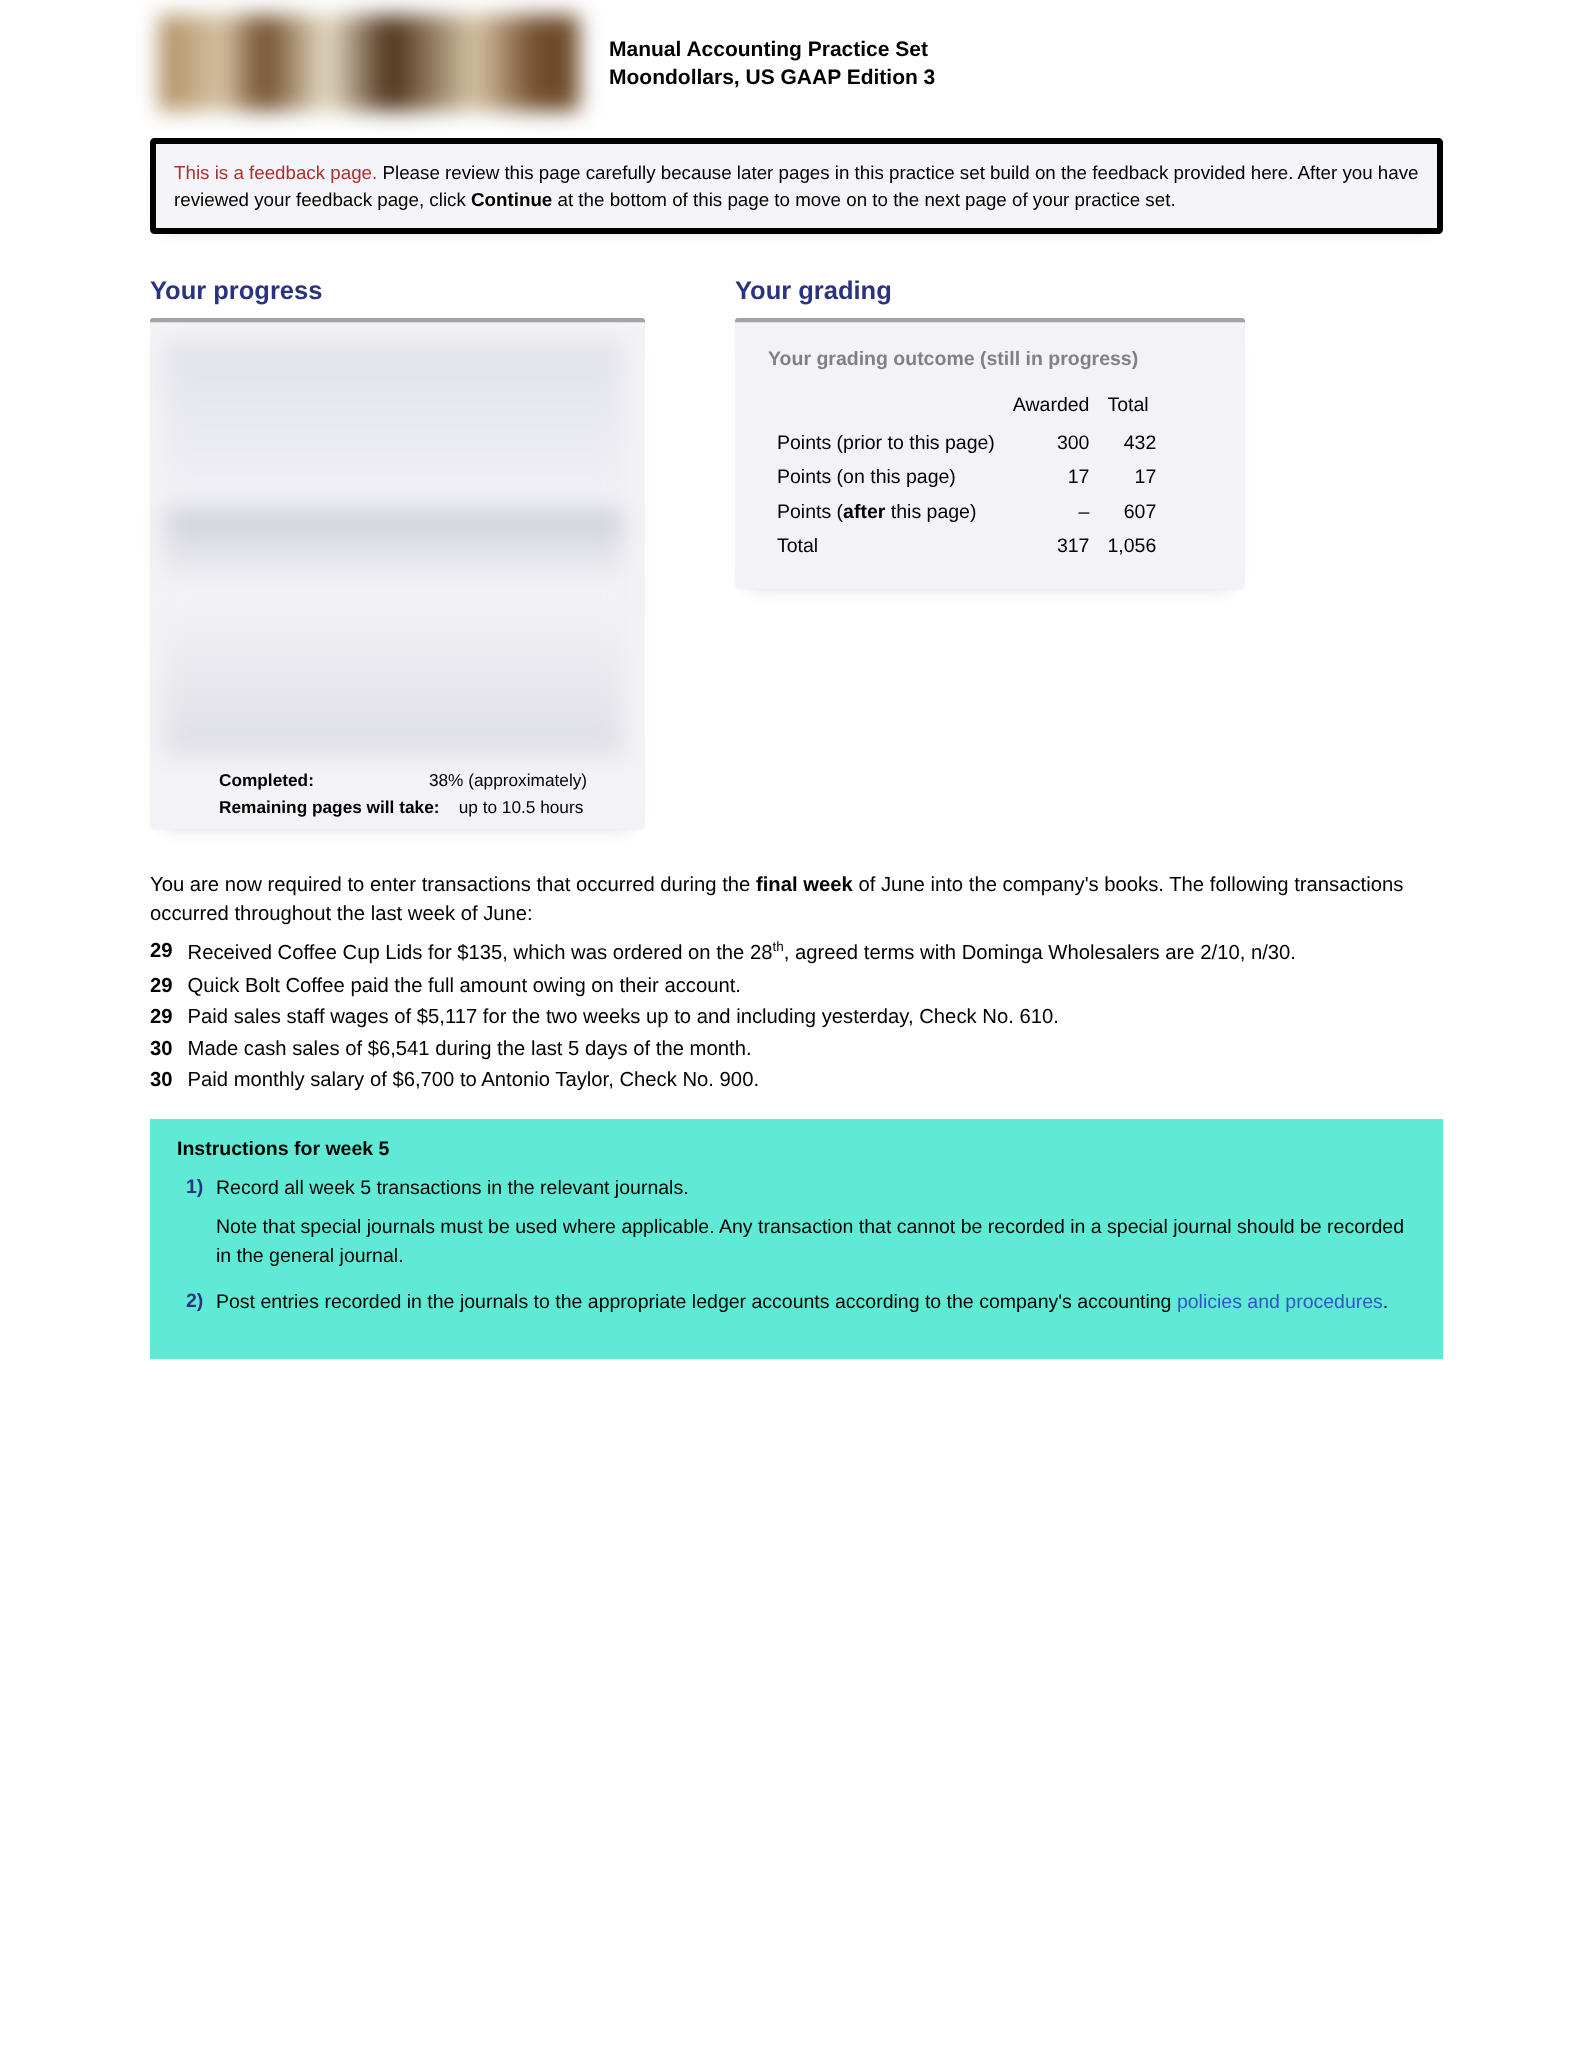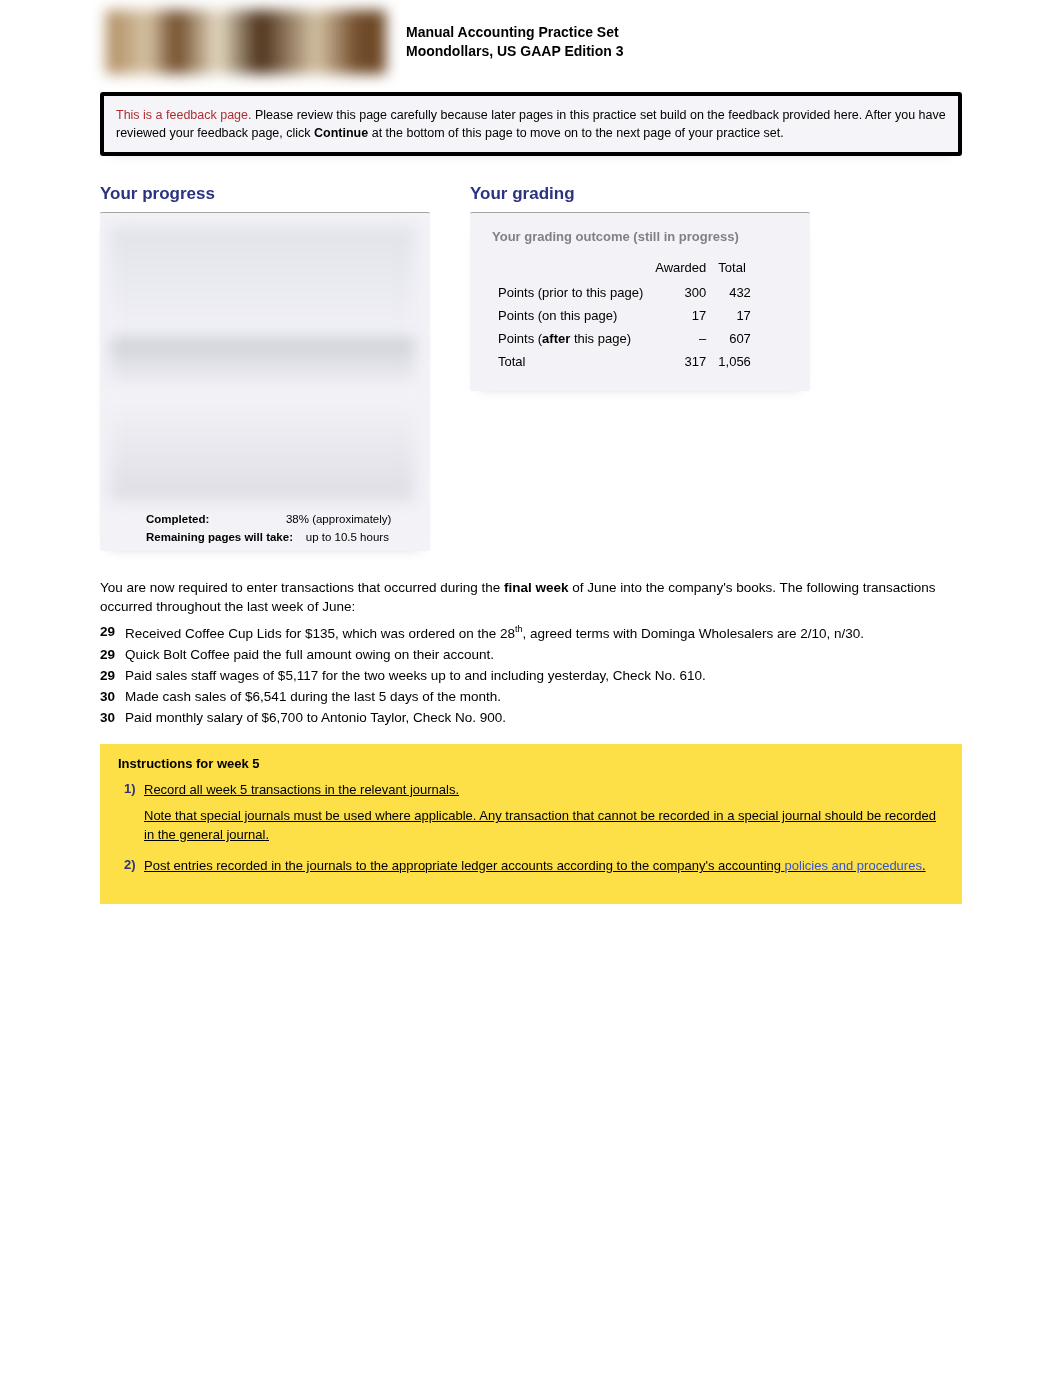--- a/index.html
+++ b/index.html
@@ -53,33 +53,33 @@
     padding: 10px 12px;
     font-size: 12.5px;
     line-height: 1.45;
     border-radius: 3px;
     margin-bottom: 28px;
     box-shadow:  0 6px 12px -10px rgba(0,0,0,.2);
   }
   .info-box .red { color: #b12e2e; }
   .two-col {
     display: flex;
-    gap: 40px;
+    gap: 60px;
     align-items: flex-start;
   }
   .col-left { flex: 0 0 330px; }
   .col-right { flex: 0 0 340px; }
   h2.section {
     color: #2b3380;
     font-size: 17px;
     margin: 0 0 8px 0;
   }
   .progress-card, .grading-card {
     background: #f2f2f7;
-    border-top: 1px solid #a3a3a3;
+    border-top: 3px solid #a3a3a3;
     padding: 10px 10px 6px 10px;
     border-radius: 2px;
     box-shadow:  0 6px 12px -10px rgba(0,0,0,.25);
   }
   .grading-card { padding-bottom: 18px; }
   .grading-sub {
     font-weight: bold;
     color: #808088;
     font-size: 13px;
     padding: 6px 0 12px 12px;
@@ -133,38 +133,38 @@
   table.tx {
     border-collapse: collapse;
     margin-top: 4px;
     font-size: 13.5px;
   }
   table.tx th { text-align: left; font-weight: bold; padding: 4px 10px 6px 0; }
   table.tx td { vertical-align: top; padding: 3px 10px 3px 0; }
   table.tx td.date { font-weight: bold; }
   sup { font-size: 9px; }
   .instructions-box {
-    background: #fde047;
+    background: #5eead4;
     margin-top: 16px;
     padding: 12px 18px 16px 18px;
     font-size: 13px;
   }
   .instructions-box h3 {
     font-size: 13px;
     margin: 0 0 10px 0;
   }
   .instructions-box ol { margin: 0; padding-left: 6px; list-style: none; }
   .instructions-box li { margin-bottom: 12px; display: flex; }
   .instructions-box li .num {
     flex: 0 0 20px;
     font-weight: bold;
     color: #2b3380;
   }
   .instructions-box li .num::after { content: ")"; }
-  .instructions-box li .txt { flex: 1; line-height: 1.45; text-decoration: underline; }
+  .instructions-box li .txt { flex: 1; line-height: 1.45; }
   .instructions-box li .txt p { margin: 8px 0 0 0; }
   a.link { color: #3356c7; text-decoration: none; }
 </style>
 </head>
 <body>
 
 <div class="page">
 
   <div class="top-banner">
     <div class="banner-img"></div>

